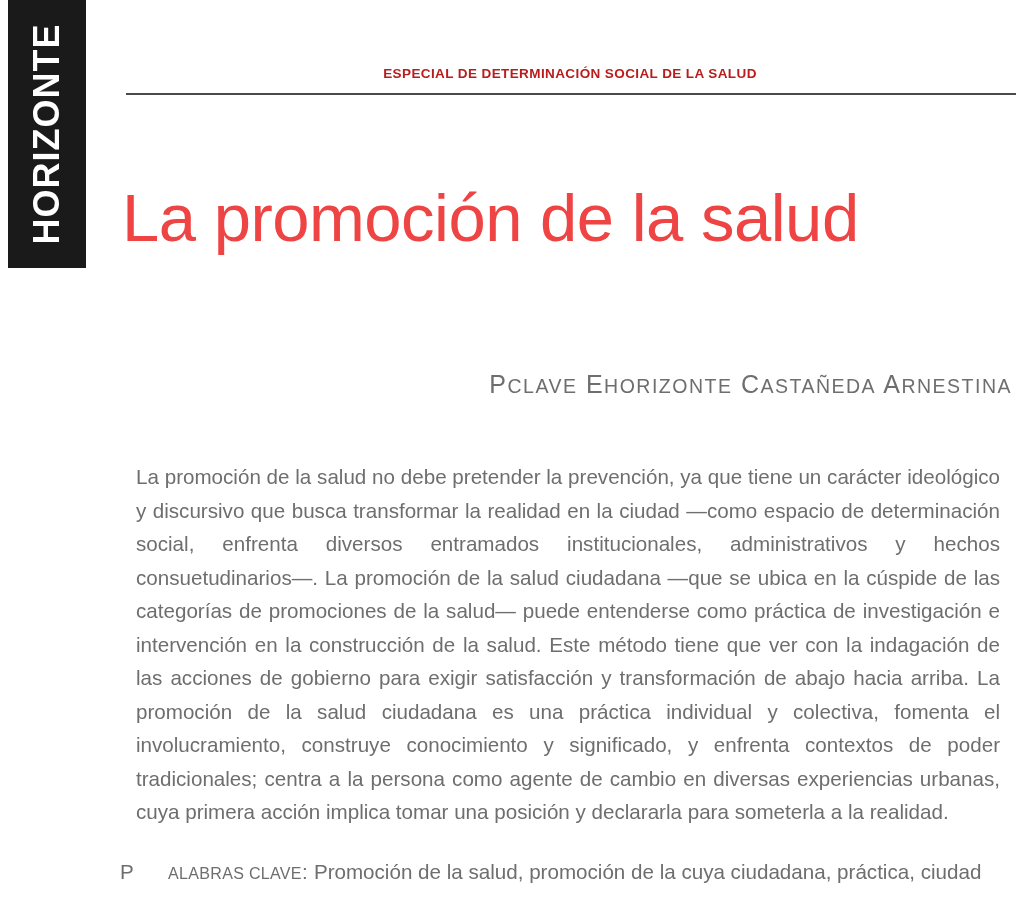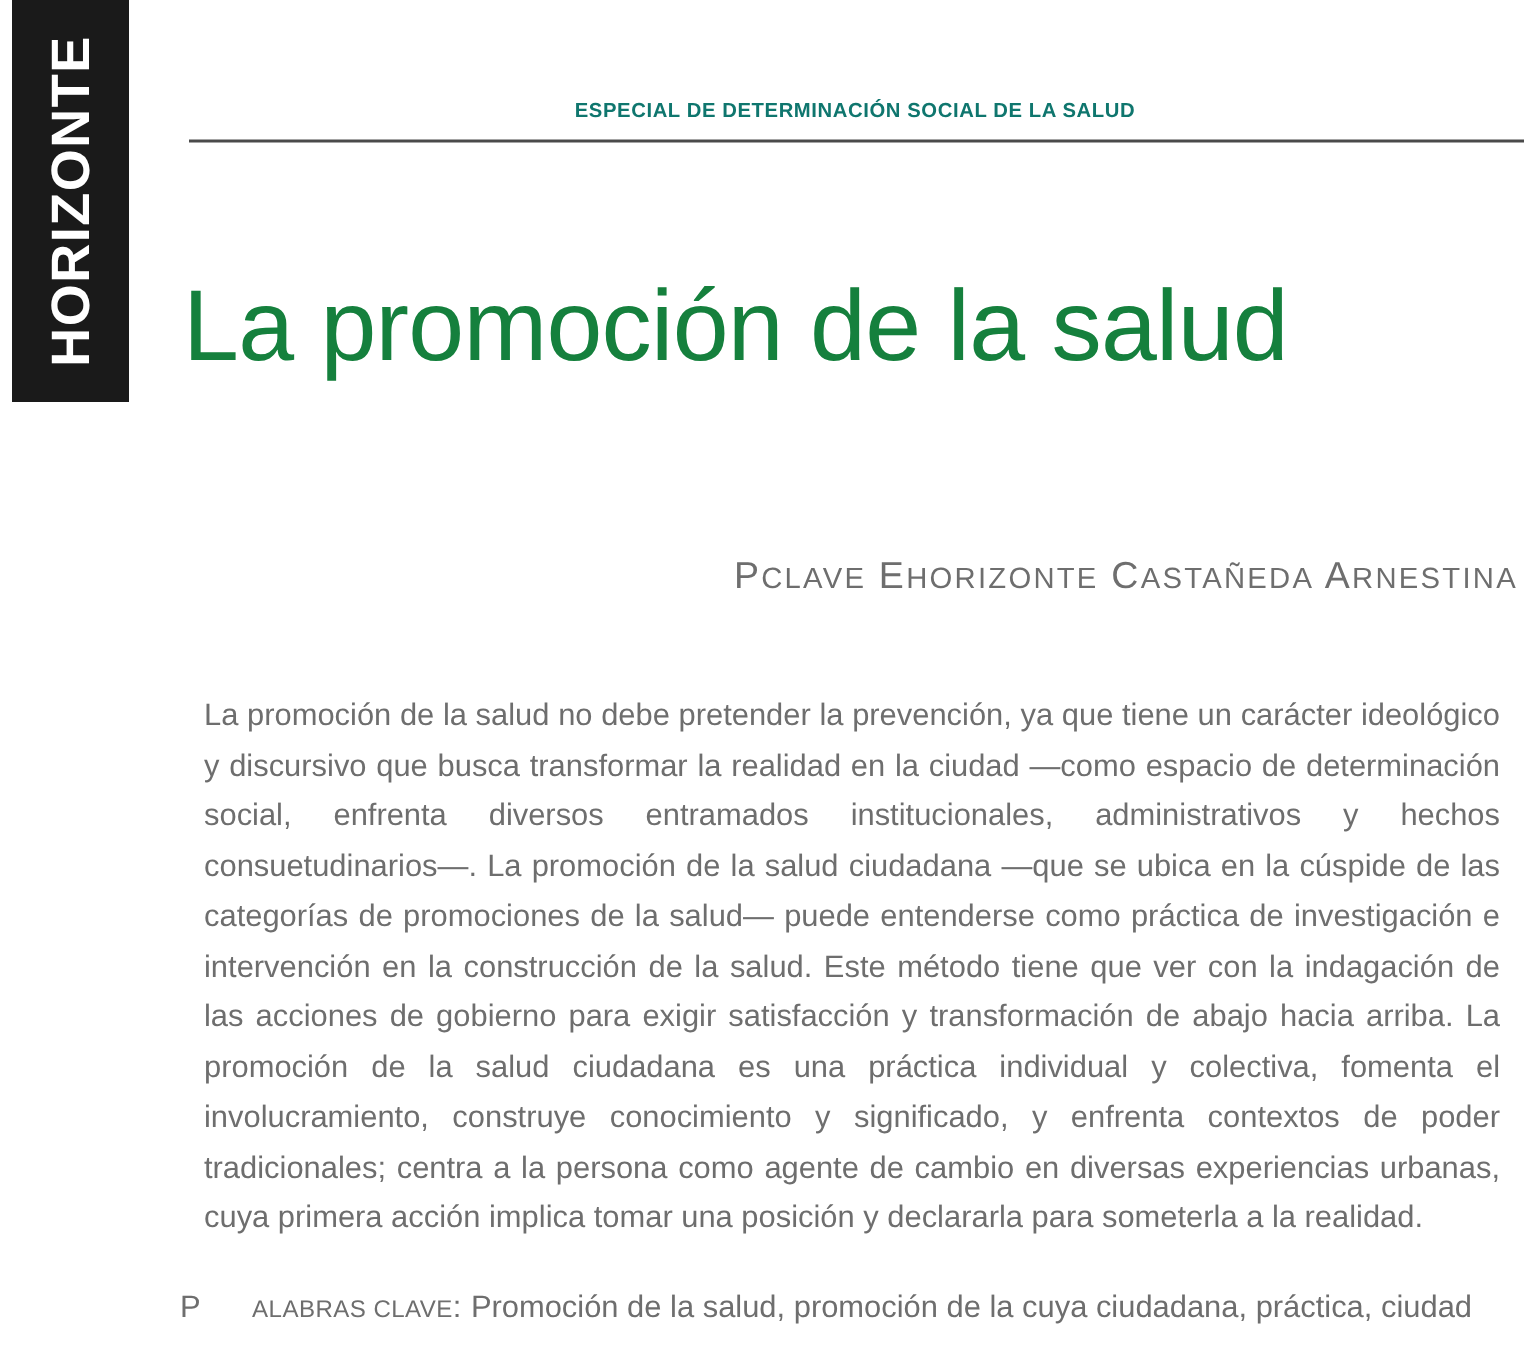--- a/index.html
+++ b/index.html
@@ -44,42 +44,42 @@
   .running-head {
     position: absolute;
     left: 126px;
     top: 66px;
     width: 888px;
     text-align: center;
     font-family: "Liberation Sans", sans-serif;
     font-weight: bold;
     font-size: 13.5px;
     letter-spacing: 0.4px;
-    color: #0f766e;
+    color: #b91c1c;
   }
   .rule {
     position: absolute;
     left: 126px;
     top: 93px;
     width: 890px;
     height: 2px;
     background: #4a4a4a;
   }
 
   
   .title {
     position: absolute;
     left: 122px;
     top: 140px;
     width: 890px;
     font-family: "Liberation Sans", sans-serif;
     font-size: 67px;
     line-height: 0.98em;
     font-weight: normal;
-    color: #15803d;
+    color: #ef4444;
     letter-spacing: -0.5px;
   }
   .title .line {
     display: block;
     white-space: nowrap;
   }
 
   
   .author {
     position: absolute;

